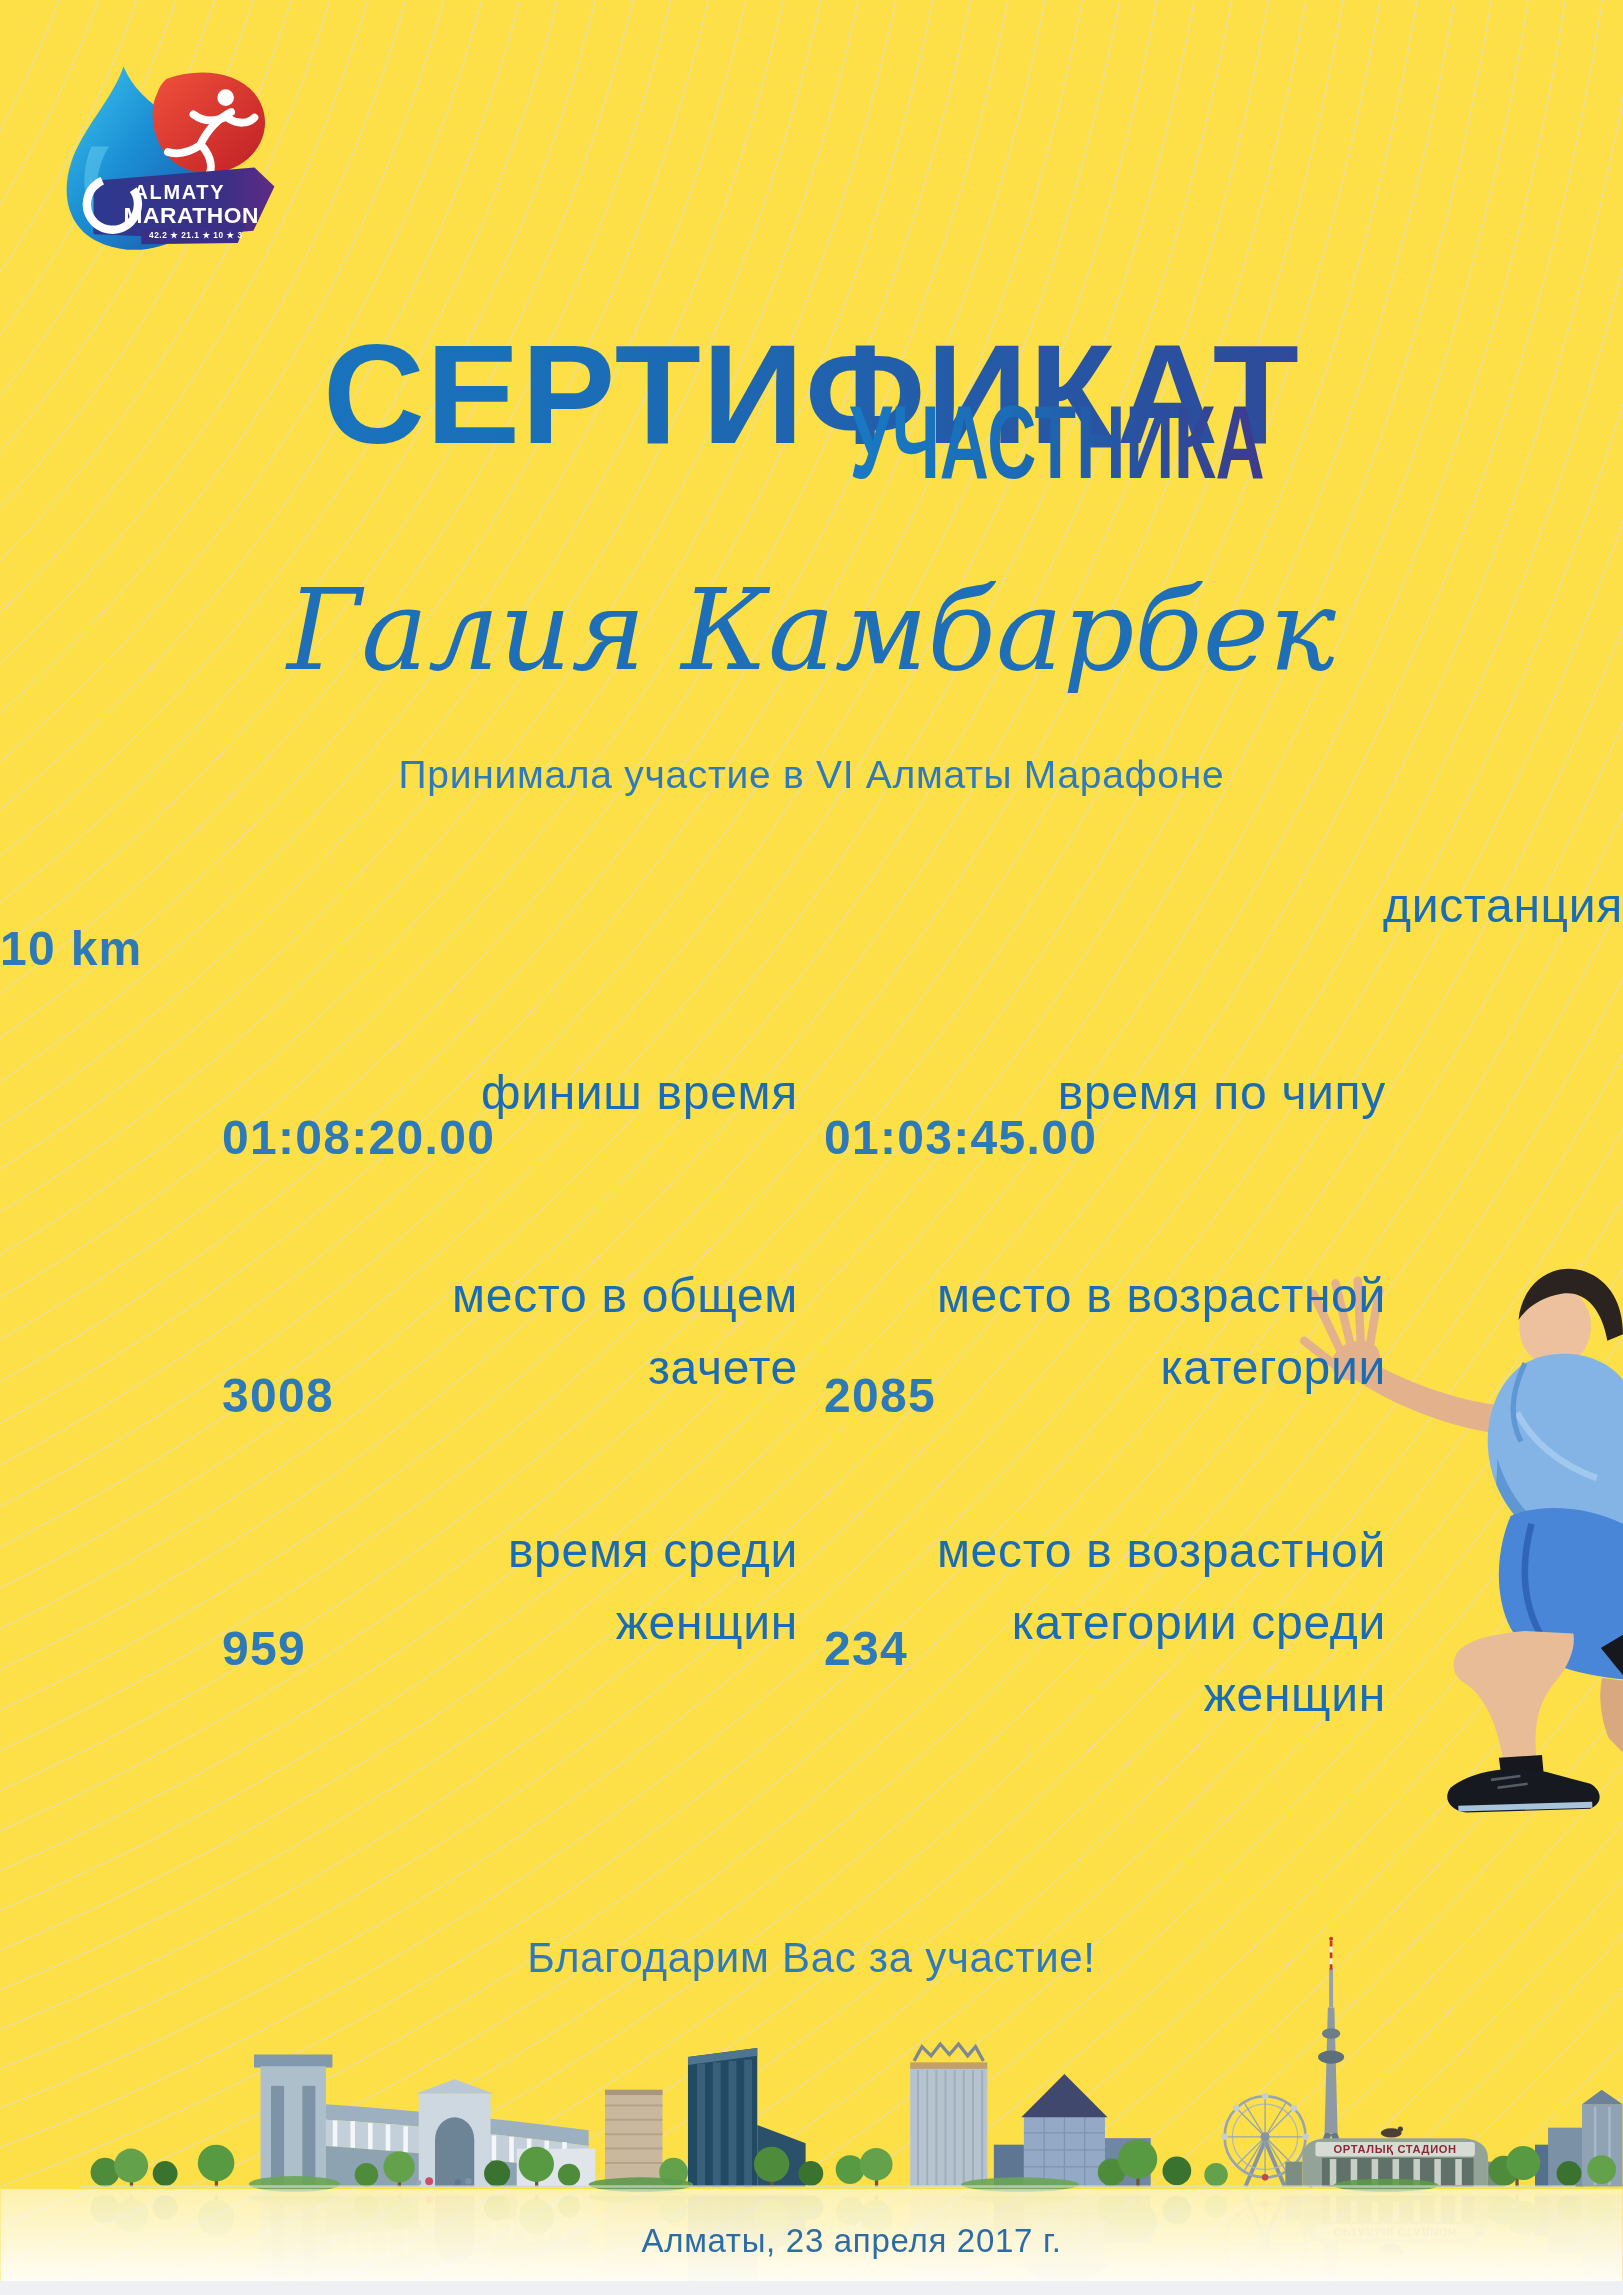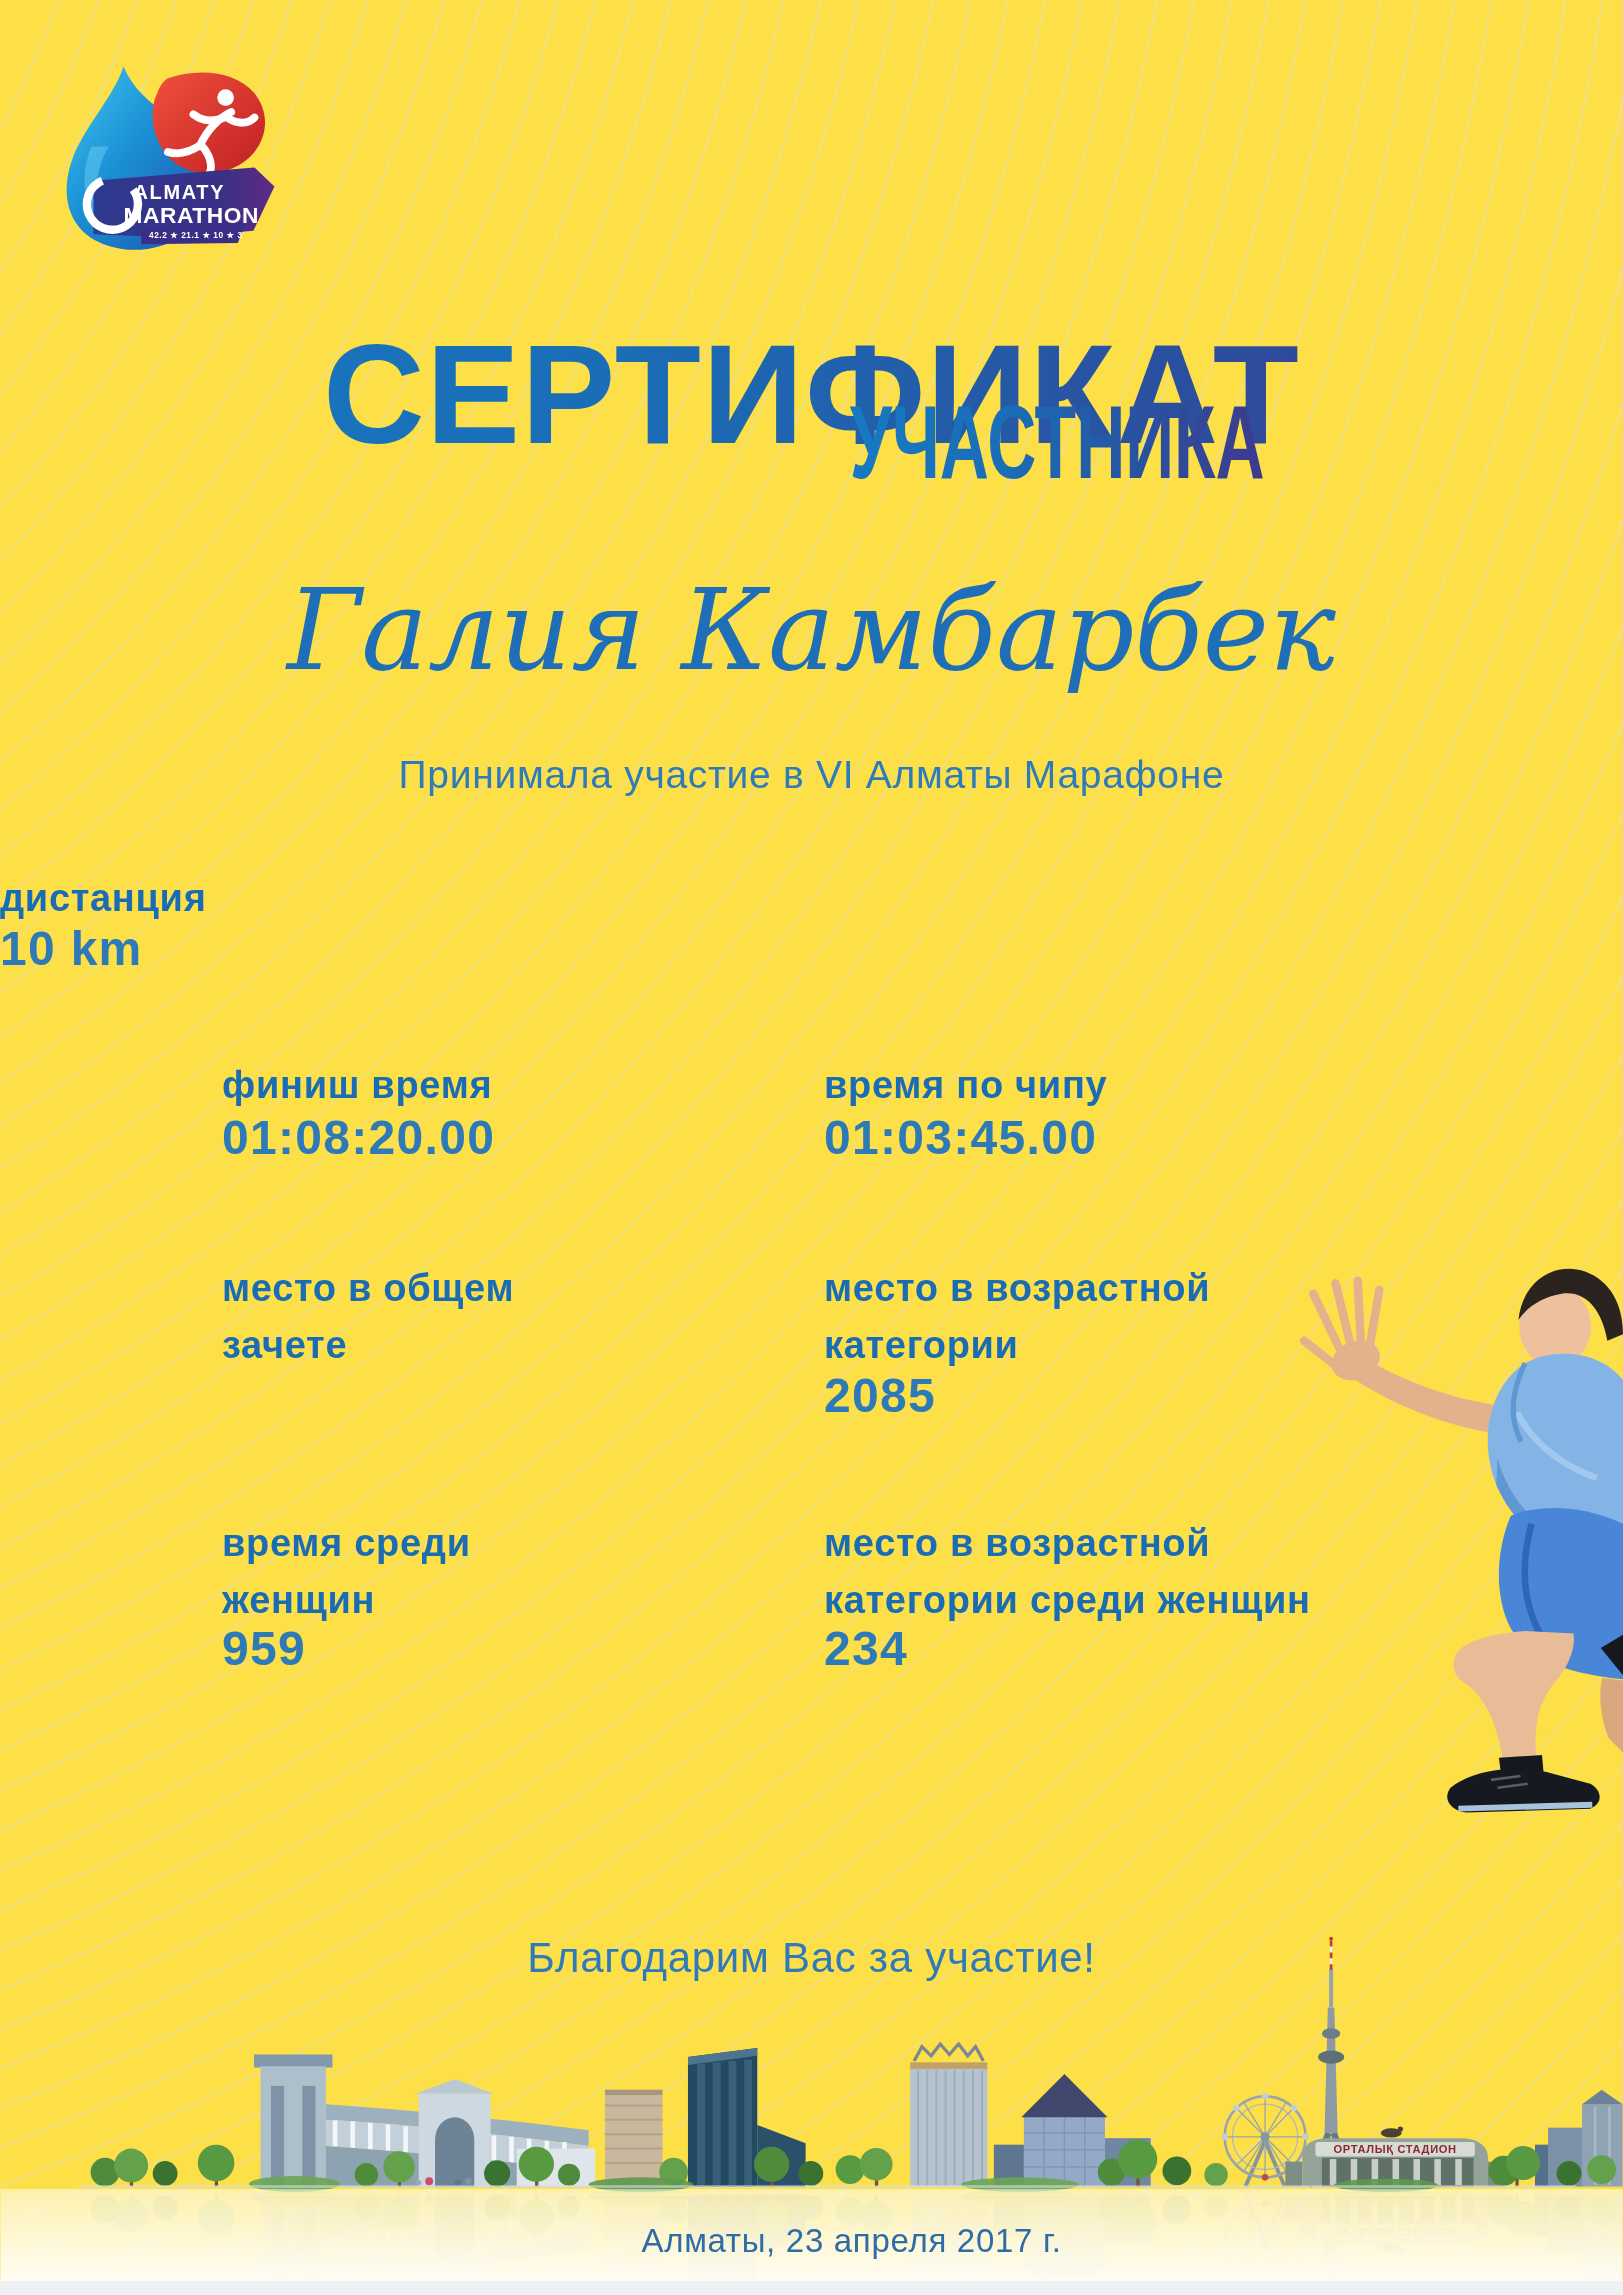--- a/index.html
+++ b/index.html
@@ -33,22 +33,22 @@
     position:absolute;left:0;right:0;top:566px;z-index:2;
     text-align:center;
     font-family:"DejaVu Serif", serif;font-style:italic;
     font-size:112px;line-height:1.15;color:#1e6fb7;
   }
   .desc{
     position:absolute;left:0;right:0;top:753px;z-index:2;
     text-align:center;font-size:39px;font-weight:400;letter-spacing:0.7px;color:#2e7abb;
   }
   .stat-label{
-    position:absolute;z-index:2;text-align:left;
-    font-size:38px;font-weight:700;letter-spacing:0.7px;line-height:1.5;
+    position:absolute;z-index:2;text-align:right;
+    font-size:48px;font-weight:400;letter-spacing:0.7px;line-height:1.5;
     color:#1a6db5;white-space:pre-line;
   }
   .stat-value{
     position:absolute;z-index:2;text-align:left;
     font-size:48px;font-weight:700;letter-spacing:1.3px;color:#2e79b8;
   }
   .pos-c{left:0;right:0;}
   .pos-l{left:222px;width:576px;}
   .pos-r{left:824px;width:562px;}
   .thanks{
@@ -213,20 +213,21 @@
 
   <div class="stat-label pos-l" style="top:1057px">финиш время</div>
   <div class="stat-label pos-r" style="top:1057px">время по чипу</div>
   <div class="stat-value pos-l" style="top:1110px">01:08:20.00</div>
   <div class="stat-value pos-r" style="top:1110px">01:03:45.00</div>
 
   <div class="stat-label pos-l" style="top:1260px">место в общем
 зачете</div>
   <div class="stat-label pos-r" style="top:1260px">место в возрастной
 категории</div>
+  <div class="stat-value pos-l" style="top:1368px">3008</div>
   <div class="stat-value pos-r" style="top:1368px">2085</div>
 
   <div class="stat-label pos-l" style="top:1515px">время среди
 женщин</div>
   <div class="stat-label pos-r" style="top:1515px">место в возрастной
 категории среди женщин</div>
   <div class="stat-value pos-l" style="top:1621px">959</div>
   <div class="stat-value pos-r" style="top:1621px">234</div>
 
   <div class="thanks">Благодарим Вас за участие!</div>

